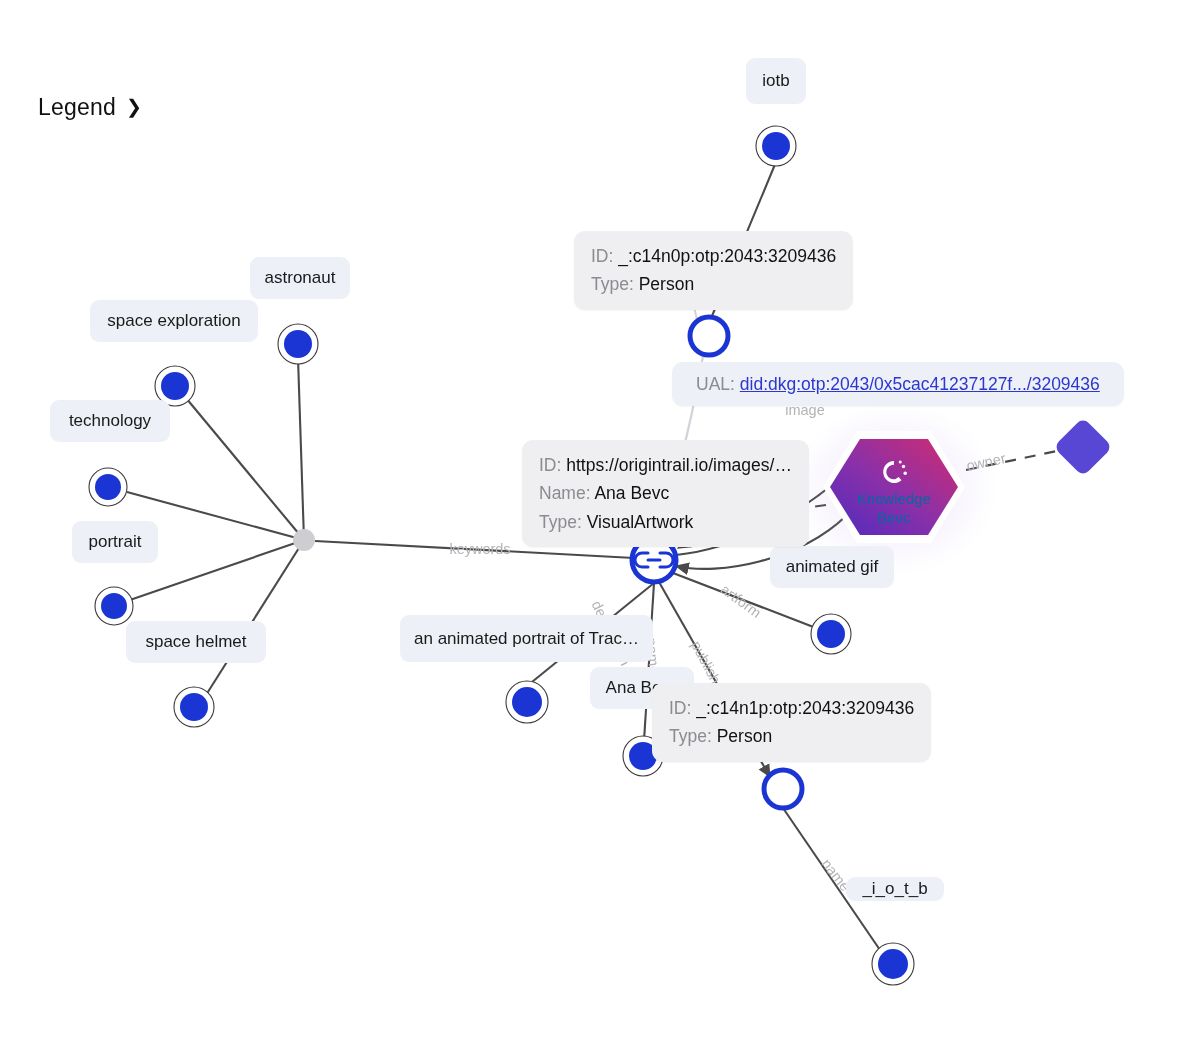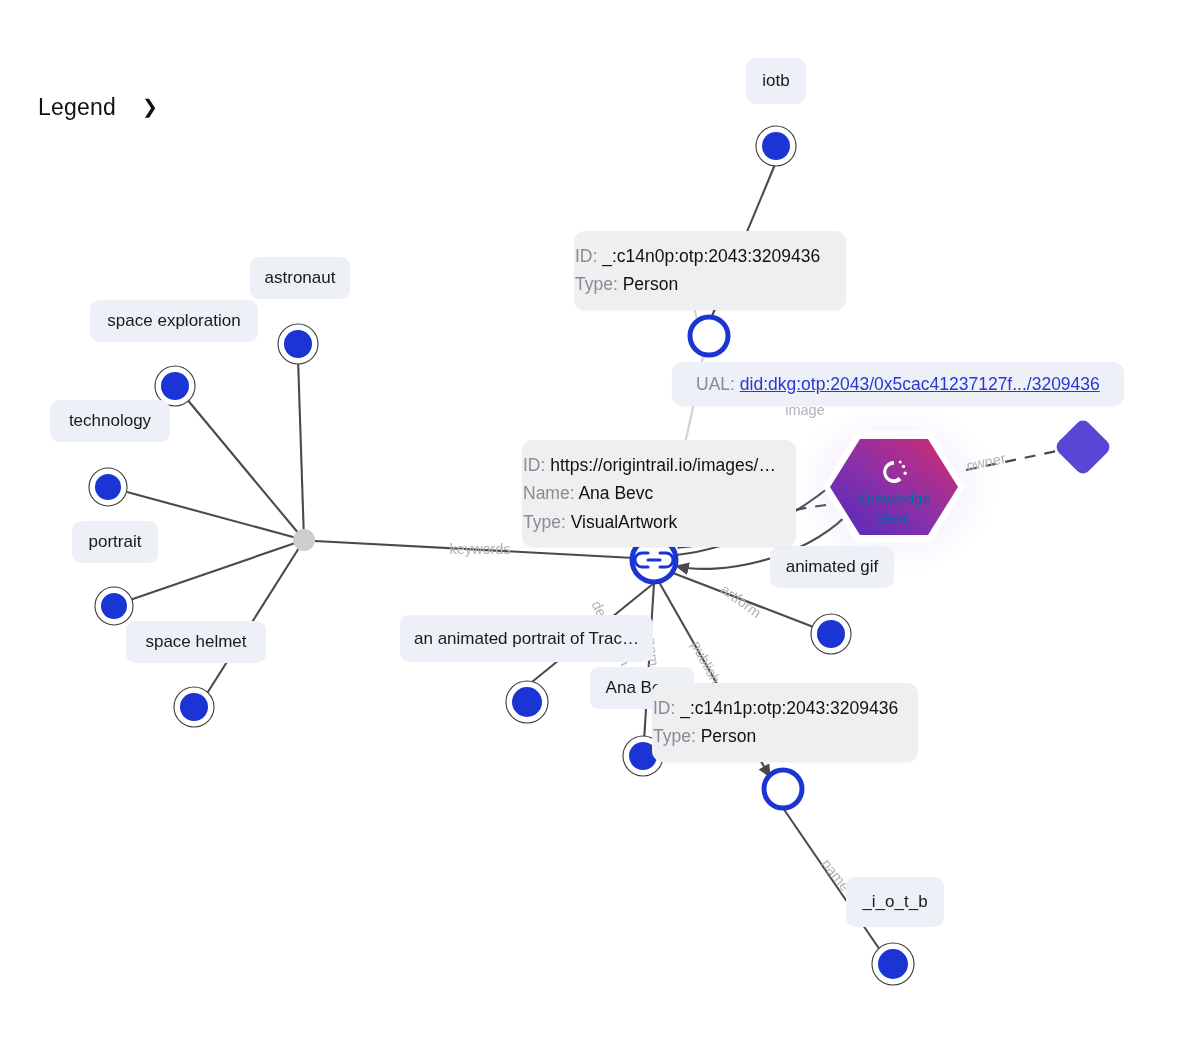--- a/index.html
+++ b/index.html
@@ -2,35 +2,35 @@
 <html><head>
 <meta charset="utf-8">
 <style>
   html,body{margin:0;padding:0;background:#ffffff;}
   body{width:1200px;height:1040px;overflow:hidden;
        font-family:"Liberation Sans","DejaVu Sans",sans-serif;
        -webkit-font-smoothing:antialiased;}
   #stage{position:relative;width:1200px;height:1040px;background:#fff;}
 
   
-  #legend{position:absolute;left:38px;top:94px;display:flex;align-items:center;gap:26px;}
+  #legend{position:absolute;left:38px;top:94px;display:flex;align-items:center;gap:10px;}
   #legend .lg-text{font-size:23px;color:#111111;letter-spacing:.2px;}
   #legend .lg-chev{font-size:19px;color:#111111;font-weight:bold;line-height:1;transform:translateY(-1px);}
 
   
   #graph{position:absolute;left:0;top:0;width:1200px;height:1040px;}
 
   
   .pill{position:absolute;background:#eef0f7;border-radius:9px;
         padding:7px 14px;font-size:17px;color:#1a1a1a;white-space:nowrap;
         box-sizing:border-box;}
 
   
   .card{position:absolute;background:#efeff1;border-radius:11px;
-        padding:11px 1px;box-sizing:border-box;white-space:nowrap;
+        padding:11px 17px;box-sizing:border-box;white-space:nowrap;
         box-shadow:0 1px 2px rgba(0,0,0,.045);}
   .card .row{font-size:17.5px;line-height:1.62;color:#111;}
   .card .k{color:#8b8b91;}
   .card .v{color:#111;}
   .card.ual{background:#eef0f7;}
   .card.ual .k{color:#8b8b91;}
   .card.ual .lnk{color:#2b37cf;text-decoration:underline;}
 
   
   #ka{position:absolute;left:820px;top:428px;width:148px;height:118px;}
@@ -194,21 +194,21 @@
   <div id="pill-layer">
       <div class="pill" style="left: 746px; top: 58px; min-width: 60px; height: 46px; display: flex; align-items: center; justify-content: center;">iotb</div>
       <div class="pill" style="left: 250px; top: 257px; min-width: 100px; height: 42px; display: flex; align-items: center; justify-content: center;">astronaut</div>
       <div class="pill" style="left: 90px; top: 300px; min-width: 168px; height: 42px; display: flex; align-items: center; justify-content: center;">space exploration</div>
       <div class="pill" style="left: 50px; top: 400px; min-width: 120px; height: 42px; display: flex; align-items: center; justify-content: center;">technology</div>
       <div class="pill" style="left: 72px; top: 521px; min-width: 86px; height: 42px; display: flex; align-items: center; justify-content: center;">portrait</div>
       <div class="pill" style="left: 126px; top: 621px; min-width: 140px; height: 42px; display: flex; align-items: center; justify-content: center;">space helmet</div>
       <div class="pill" style="left: 770px; top: 546px; min-width: 124px; height: 42px; display: flex; align-items: center; justify-content: center;">animated gif</div>
       <div class="pill" style="left: 400px; top: 615px; min-width: 252px; height: 47px; display: flex; align-items: center; justify-content: center;">an animated portrait of Trac…</div>
       <div class="pill" style="left: 590px; top: 667px; min-width: 104px; height: 42px; display: flex; align-items: center; justify-content: center;">Ana Bevc</div>
-      <div class="pill" style="left: 846px; top: 877px; min-width: 98px; height: 50px; display: flex; align-items: center; justify-content: center;">_i_o_t_b</div>
+      <div class="pill" style="left: 846px; top: 877px; min-width: 98px; height: 24px; display: flex; align-items: center; justify-content: center;">_i_o_t_b</div>
     </div>
 
   <div id="card-layer">
       <div class="card" style="left: 574px; top: 231px; min-width: 272px;">
         <div class="row"><span class="k">ID:</span><span class="v"> _:c14n0p:otp:2043:3209436</span></div>
         <div class="row"><span class="k">Type:</span><span class="v"> Person</span></div>
       </div>
       <div class="card" style="left: 522px; top: 440px; min-width: 274px;">
         <div class="row"><span class="k">ID:</span><span class="v"> https://origintrail.io/images/…</span></div>
         <div class="row"><span class="k">Name:</span><span class="v"> Ana Bevc</span></div>

